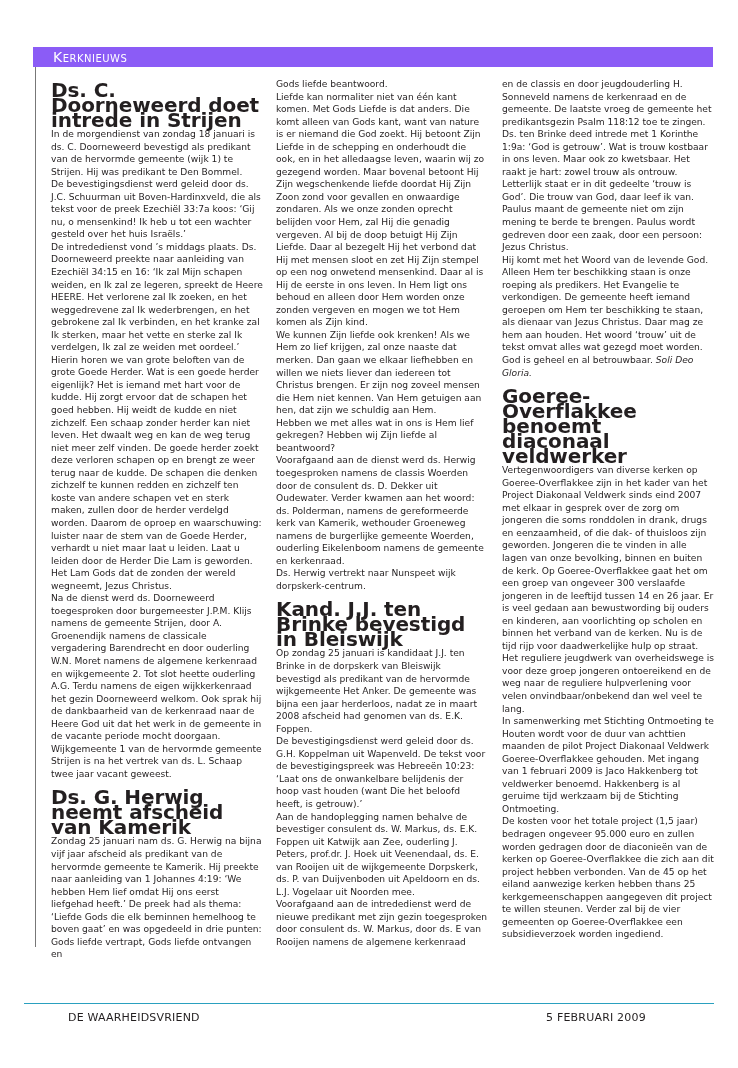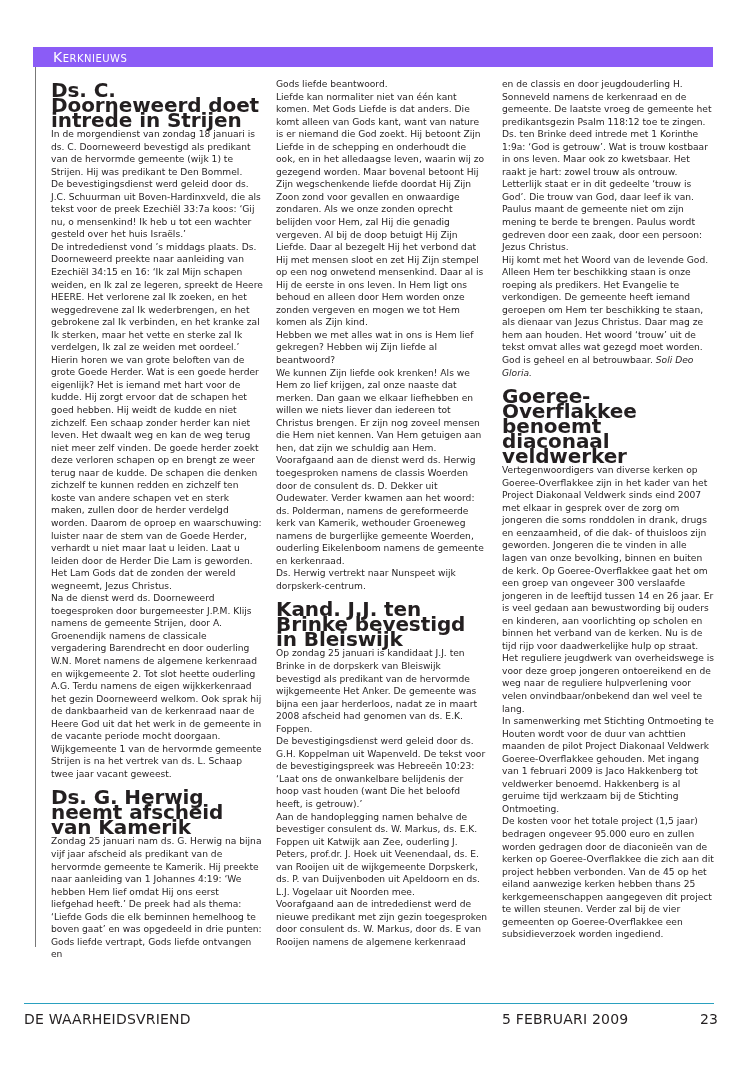--- a/index.html
+++ b/index.html
@@ -12,21 +12,21 @@
   .left-rule { position: absolute; left: 35px; top: 67px; width: 1px; height: 880px; background: #777; }
   .col { position: absolute; top: 78px; width: 212px; font-size: 9.15px; line-height: 12.55px; }
   .col1 { left: 51px; top: 83px; }
   .col2 { left: 276px; }
   .col3 { left: 502px; }
   .col p { margin: 0; }
   .col h2 { margin: 0; font-size: 20px; line-height: 15px; font-weight: bold; letter-spacing: -0.1px; color: #231f20; }
   .col h2.spaced { margin-top: 10px; }
   .it { font-style: italic; }
   .footer-line { position: absolute; left: 24px; top: 1003px; width: 690px; height: 1px; background: #2aa0bf; }
-  .footer { position: absolute; top: 1011px; font-size: 14px; color: #231f20; letter-spacing: 0.2px; }
+  .footer { position: absolute; top: 1011px; font-size: 11px; color: #231f20; letter-spacing: 0.2px; margin-left: 44px; }
   .f-left { left: 24px; }
   .f-mid { left: 502px; text-align: right; }
   .f-right { left: 700px; }
 </style>
 </head>
 <body>
 
 <div class="section-bar">
   <span class="section-title">Kerknieuws</span>
 </div>
@@ -43,22 +43,22 @@
   <article>
     <h2 class="spaced">Ds. G. Herwig neemt afscheid van Kamerik</h2>
     <p>Zondag 25 januari nam ds. G. Herwig na bijna vijf jaar afscheid als predikant van de hervormde gemeente te Kamerik. Hij preekte naar aanleiding van 1 Johannes 4:19: ‘We hebben Hem lief omdat Hij ons eerst liefgehad heeft.’ De preek had als thema: ‘Liefde Gods die elk beminnen hemelhoog te boven gaat’ en was opgedeeld in drie punten: Gods liefde vertrapt, Gods liefde ontvangen en</p>
   </article>
 </div>
 
 <div class="col col2">
   <div>
     <p>Gods liefde beantwoord.</p>
     <p>Liefde kan normaliter niet van één kant komen. Met Gods Liefde is dat anders. Die komt alleen van Gods kant, want van nature is er niemand die God zoekt. Hij betoont Zijn Liefde in de schepping en onderhoudt die ook, en in het alledaagse leven, waarin wij zo gezegend worden. Maar bovenal betoont Hij Zijn wegschenkende liefde doordat Hij Zijn Zoon zond voor gevallen en onwaardige zondaren. Als we onze zonden oprecht belijden voor Hem, zal Hij die genadig vergeven. Al bij de doop betuigt Hij Zijn Liefde. Daar al bezegelt Hij het verbond dat Hij met mensen sloot en zet Hij Zijn stempel op een nog onwetend mensenkind. Daar al is Hij de eerste in ons leven. In Hem ligt ons behoud en alleen door Hem worden onze zonden vergeven en mogen we tot Hem komen als Zijn kind.</p>
+    <p>We kunnen Zijn liefde ook krenken! Als we Hem zo lief krijgen, zal onze naaste dat merken. Dan gaan we elkaar liefhebben en willen we niets liever dan iedereen tot Christus brengen. Er zijn nog zoveel mensen die Hem niet kennen. Van Hem getuigen aan hen, dat zijn we schuldig aan Hem.</p>
     <p>Hebben we met alles wat in ons is Hem lief gekregen? Hebben wij Zijn liefde al beantwoord?</p>
-    <p>We kunnen Zijn liefde ook krenken! Als we Hem zo lief krijgen, zal onze naaste dat merken. Dan gaan we elkaar liefhebben en willen we niets liever dan iedereen tot Christus brengen. Er zijn nog zoveel mensen die Hem niet kennen. Van Hem getuigen aan hen, dat zijn we schuldig aan Hem.</p>
     <p>Voorafgaand aan de dienst werd ds. Herwig toegesproken namens de classis Woerden door de consulent ds. D. Dekker uit Oudewater. Verder kwamen aan het woord: ds. Polderman, namens de gereformeerde kerk van Kamerik, wethouder Groeneweg namens de burgerlijke gemeente Woerden, ouderling Eikelenboom namens de gemeente en kerkenraad.</p>
     <p>Ds. Herwig vertrekt naar Nunspeet wijk dorpskerk-centrum.</p>
   </div>
   <article>
     <h2 class="spaced">Kand. J.J. ten Brinke bevestigd in Bleiswijk</h2>
     <p>Op zondag 25 januari is kandidaat J.J. ten Brinke in de dorpskerk van Bleiswijk bevestigd als predikant van de hervormde wijkgemeente Het Anker. De gemeente was bijna een jaar herderloos, nadat ze in maart 2008 afscheid had genomen van ds. E.K. Foppen.</p>
     <p>De bevestigingsdienst werd geleid door ds. G.H. Koppelman uit Wapenveld. De tekst voor de bevestigingspreek was Hebreeën 10:23: ‘Laat ons de onwankelbare belijdenis der hoop vast houden (want Die het beloofd heeft, is getrouw).’</p>
     <p>Aan de handoplegging namen behalve de bevestiger consulent ds. W. Markus, ds. E.K. Foppen uit Katwijk aan Zee, ouderling J. Peters, prof.dr. J. Hoek uit Veenendaal, ds. E. van Rooijen uit de wijkgemeente Dorpskerk, ds. P. van Duijvenboden uit Apeldoorn en ds. L.J. Vogelaar uit Noorden mee.</p>
     <p>Voorafgaand aan de intrededienst werd de nieuwe predikant met zijn gezin toegesproken door consulent ds. W. Markus, door ds. E van Rooijen namens de algemene kerkenraad</p>
   </article>

